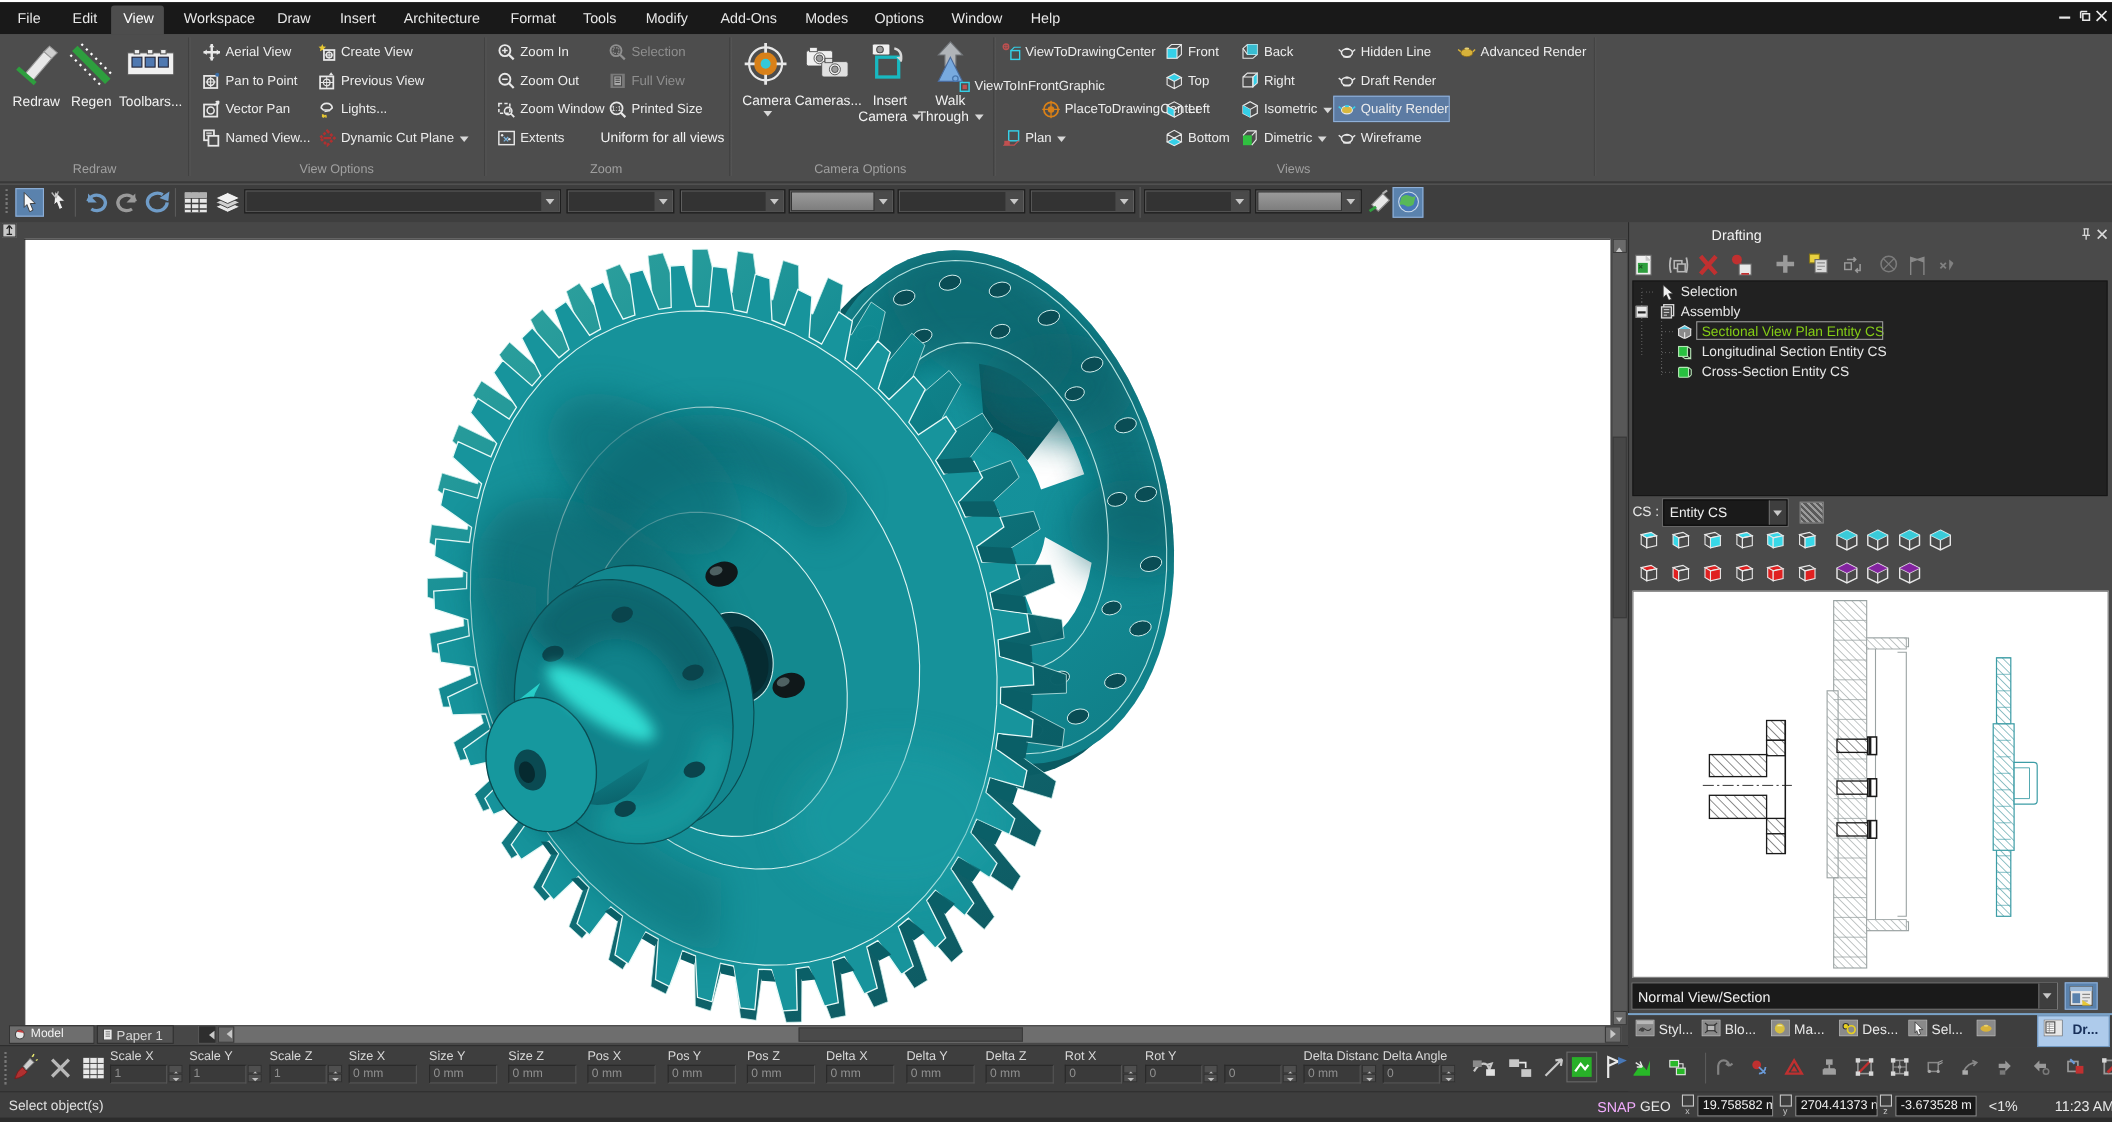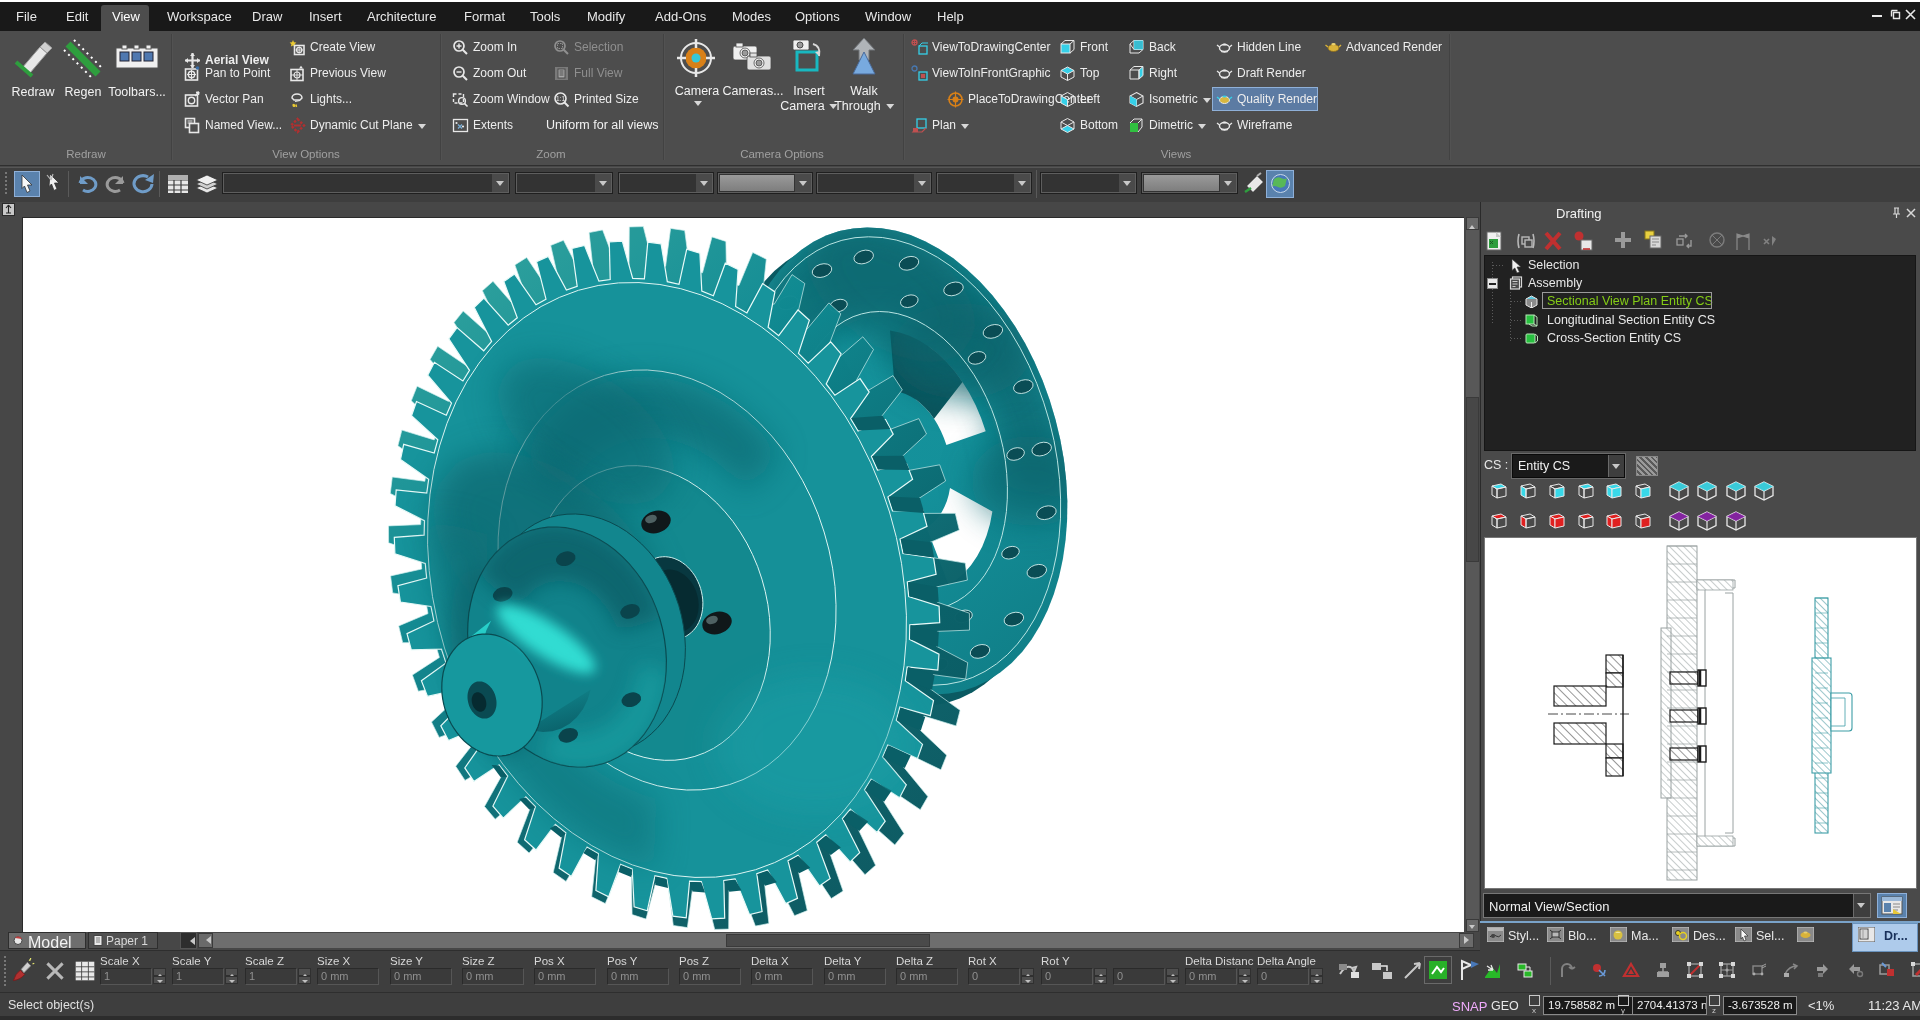--- a/index.html
+++ b/index.html
@@ -72,21 +72,21 @@
 <rect x="17" y="8" width="9" height="9" fill="#4f78b0" stroke="#223"></rect>
 <rect x="29" y="8" width="9" height="9" fill="#4f78b0" stroke="#223"></rect>
 <rect x="7" y="1" width="5" height="4" fill="#f0f0f0" stroke="#555"></rect>
 <rect x="19" y="1" width="5" height="4" fill="#f0f0f0" stroke="#555"></rect>
 <rect x="31" y="1" width="5" height="4" fill="#f0f0f0" stroke="#555"></rect>
 </svg>
     <div class="abs txt" style="left:33px;top:85px;color:#f2f2f2;font-size:12.5px;transform:translateX(-50%)">Redraw</div>
     <div class="abs txt" style="left:83px;top:85px;color:#f2f2f2;font-size:12.5px;transform:translateX(-50%)">Regen</div>
     <div class="abs txt" style="left:137px;top:85px;color:#f2f2f2;font-size:12.5px;transform:translateX(-50%)">Toolbars...</div>
     <div class="gsep" style="left:171px"></div>
-    <div class="ritem" style="left:184px;top:48px;font-weight:bold;">
+    <div class="ritem" style="left:184px;top:35px;">
       <svg class="ic" viewBox="0 0 17 17">
         <path d="M8.5,1 V16 M1,8.5 H16" stroke="#e8e8e8" stroke-width="2.2"></path>
         <path d="M8.5,1 l2.5,3 h-5z M8.5,16 l2.5,-3 h-5z M1,8.5 l3,-2.5 v5z M16,8.5 l-3,-2.5 v5z" fill="#e8e8e8"></path>
       </svg>
       <span style="">Aerial View</span>
     </div>
     <div class="ritem" style="left:184px;top:61px;">
       <svg class="ic" viewBox="0 0 17 17">
         <rect x="1.5" y="4" width="12" height="11" fill="none" stroke="#e8e8e8" stroke-width="1.6"></rect>
         <circle cx="7.5" cy="9.5" r="3.2" fill="none" stroke="#e8e8e8" stroke-width="1.4"></circle>
@@ -247,21 +247,21 @@
     <div class="gsep" style="left:903px"></div>
     <div class="ritem" style="left:911px;top:35px;">
       <svg class="ic" viewBox="0 0 17 17">
         <rect x="8" y="7" width="8" height="8" fill="none" stroke="#35d0e8" stroke-width="1.3"></rect>
         <path d="M8,7 l3,-3 h8" stroke="#35d0e8" fill="none"></path>
         <circle cx="3.5" cy="3.5" r="2.5" fill="none" stroke="#c05050" stroke-width="1.3"></circle>
         <path d="M3.5,1 v5 M1,3.5 h5" stroke="#c05050"></path>
       </svg>
       <span style="">ViewToDrawingCenter</span>
     </div>
-    <div class="ritem" style="left:911px;top:61px;">
+    <div class="ritem" style="left:865px;top:61px;align-items:flex-end;">
       <svg class="ic" viewBox="0 0 17 17">
         <rect x="8" y="7" width="8" height="8" fill="none" stroke="#35d0e8" stroke-width="1.3"></rect>
         <rect x="10" y="9" width="4" height="4" fill="#c05050"></rect>
         <circle cx="3.5" cy="3.5" r="2.5" fill="none" stroke="#4878b0" stroke-width="1.3"></circle>
       </svg>
       <span style="">ViewToInFrontGraphic</span>
     </div>
     <div class="ritem" style="left:947px;top:87px;text-align:center;">
       <svg class="ic" viewBox="0 0 17 17">
         <circle cx="8.5" cy="8.5" r="6.5" fill="none" stroke="#d88018" stroke-width="1.6"></circle>
@@ -624,21 +624,21 @@
     <div class="abs" style="left:1469px;top:222px;border:3.5px solid transparent;border-bottom:4.5px solid #c8c8c8"></div>
     <div class="abs" style="left:1466px;top:919px;width:13px;height:13px;background:#6a6a6a;border:1px solid #3a3a3a"></div>
     <div class="abs" style="left:1469px;top:925px;border:3.5px solid transparent;border-top:4.5px solid #c8c8c8"></div>
     <div class="abs" style="left:1466px;top:397px;width:13px;height:165px;background:#474747;border:1px solid #3a3a3a"></div>
     <div class="abs" style="left:0;top:932px;width:1480px;height:17px;background:#474747"></div>
     <div class="abs" style="left:8px;top:932px;width:78px;height:17px;background:#6e6e6e;border:1px solid #2e2e2e"></div>
     <svg class="abs" style="left:13px;top:935px" width="12" height="11" viewBox="0 0 12 11">
       <circle cx="5" cy="5.5" r="4" fill="#e8e8e8" stroke="#444"></circle>
       <path d="M2,3 a4,4 0 0 1 7,1" fill="#c04040"></path>
     </svg>
-    <div class="abs txt" style="left:28px;top:934px;color:#f2f2f2;font-size:16px">Model</div>
+    <div class="abs txt" style="left:28px;top:934px;color:#f2f2f2;font-size:11px">Model</div>
     <div class="abs" style="left:88px;top:932px;width:70px;height:17px;background:#515151;border:1px solid #2e2e2e"></div>
     <svg class="abs" style="left:93px;top:935px" width="10" height="11" viewBox="0 0 10 11">
       <rect x="1" y="0.5" width="8" height="10" fill="#e8e8e8" stroke="#444"></rect>
       <path d="M3,3 h4 M3,5 h4 M3,7 h4" stroke="#666" stroke-width="0.8"></path>
     </svg>
     <div class="abs txt" style="left:106px;top:934px;color:#d8d8d8;font-size:12px">Paper 1</div>
     <div class="abs" style="left:180px;top:932px;width:17px;height:17px;background:#2e2e2e;border:1px solid #555"></div>
     <div class="abs" style="left:186px;top:937px;border:4px solid transparent;border-right:5px solid #c8c8c8"></div>
     <div class="abs" style="left:198px;top:933px;width:1276px;height:15px;background:#6e6e6e"></div>
     <div class="abs" style="left:198px;top:933px;width:15px;height:15px;background:#6a6a6a;border:1px solid #3a3a3a"></div>
@@ -748,21 +748,21 @@
       <path d="M4,22 V3 l9,4 -9,4" fill="none" stroke="#e8e8e8" stroke-width="2"></path>
       <path d="M13,3 l8,3 -8,4z" fill="#4878b8"></path>
     </svg>
     <div class="abs" style="left:0;top:992px;width:1920px;height:28px;background:#3e3e3e;border-top:1px solid #2e2e2e"></div>
     <div class="abs" style="left:0;top:1016px;width:1920px;height:4px;background:#2c2c2c"></div>
     <div class="abs txt" style="left:8px;top:998px;color:#e0e0e0;font-size:12.5px">Select object(s)</div>
     <div class="abs txt" style="left:1452px;top:999px;color:#f0abfc;font-size:13px">SNAP</div>
     <div class="abs txt" style="left:1491px;top:999px;color:#e8e8e8;font-size:12.5px">GEO</div>
     <div class="abs" style="left:1529px;top:995px;width:11px;height:11px;border:1.5px solid #c8c8c8"></div>
     <div class="abs txt" style="left:1532px;top:1006px;color:#c8c8c8;font-size:8px">x</div>
-    <div class="abs txt" style="left:1543px;top:996px;width:90px;height:19px;background:#1a1a1a;border:1px solid #8a8a8a;color:#f0f0f0;font-size:11.5px;line-height:17px;padding-left:4px;overflow:hidden">19.758582 m</div>
+    <div class="abs txt" style="left:1543px;top:996px;width:69px;height:19px;background:#1a1a1a;border:1px solid #8a8a8a;color:#f0f0f0;font-size:11.5px;line-height:17px;padding-left:4px;overflow:hidden">19.758582 m</div>
     <div class="abs" style="left:1618px;top:995px;width:11px;height:11px;border:1.5px solid #c8c8c8"></div>
     <div class="abs txt" style="left:1621px;top:1006px;color:#c8c8c8;font-size:8px">y</div>
     <div class="abs txt" style="left:1632px;top:996px;width:75px;height:19px;background:#1a1a1a;border:1px solid #8a8a8a;color:#f0f0f0;font-size:11.5px;line-height:17px;padding-left:4px;overflow:hidden">2704.41373 n</div>
     <div class="abs" style="left:1709px;top:995px;width:11px;height:11px;border:1.5px solid #c8c8c8"></div>
     <div class="abs txt" style="left:1712px;top:1006px;color:#c8c8c8;font-size:8px">z</div>
     <div class="abs txt" style="left:1723px;top:996px;width:74px;height:19px;background:#1a1a1a;border:1px solid #8a8a8a;color:#f0f0f0;font-size:11.5px;line-height:17px;padding-left:4px;overflow:hidden">-3.673528 m</div>
     <div class="abs txt" style="left:1808px;top:998px;color:#e8e8e8;font-size:13px">&lt;1%</div>
     <div class="abs txt" style="left:1868px;top:998px;color:#e8e8e8;font-size:13px">11:23 AM</div>
     <div class="abs" style="left:1480px;top:202px;width:440px;height:790px;background:#4a4a4a;border-left:1px solid #2a2a2a"></div>
     <div class="abs txt" style="left:1556px;top:206px;color:#f2f2f2;font-size:13px">Drafting</div>

